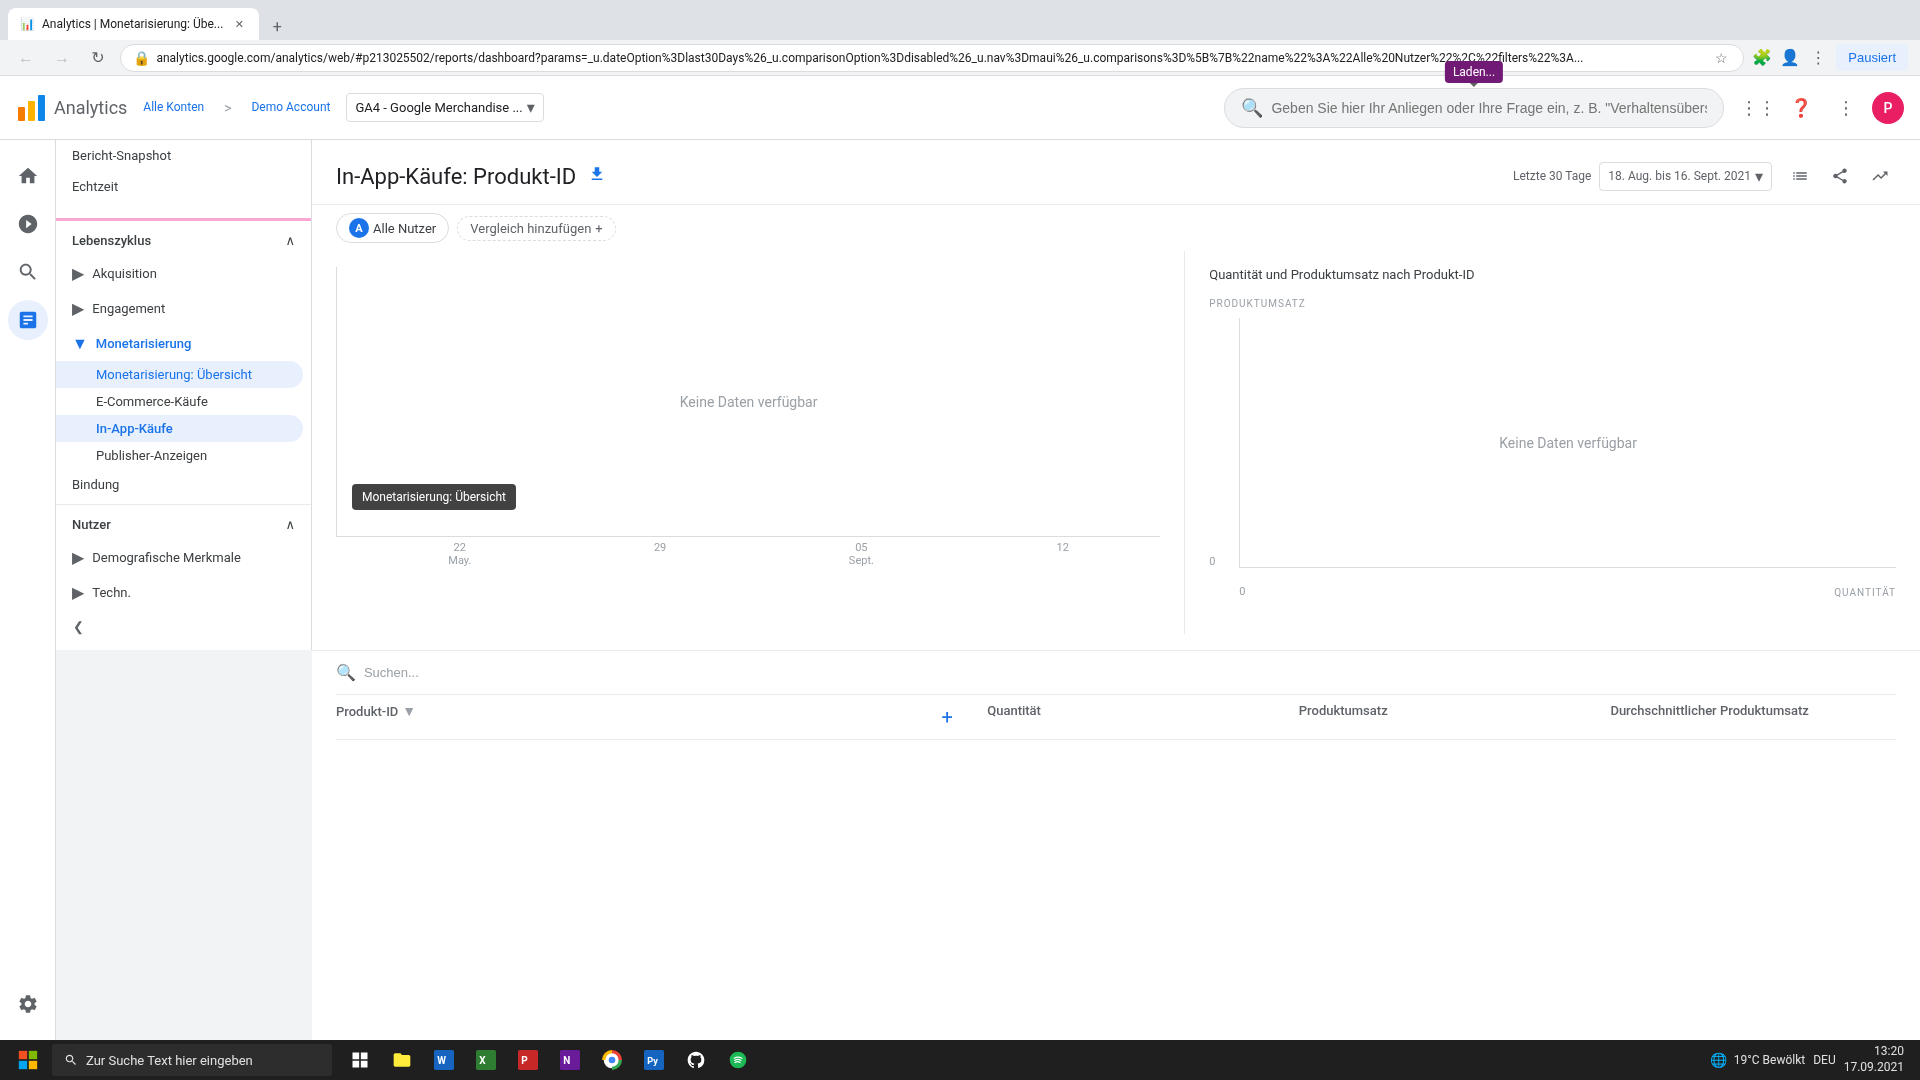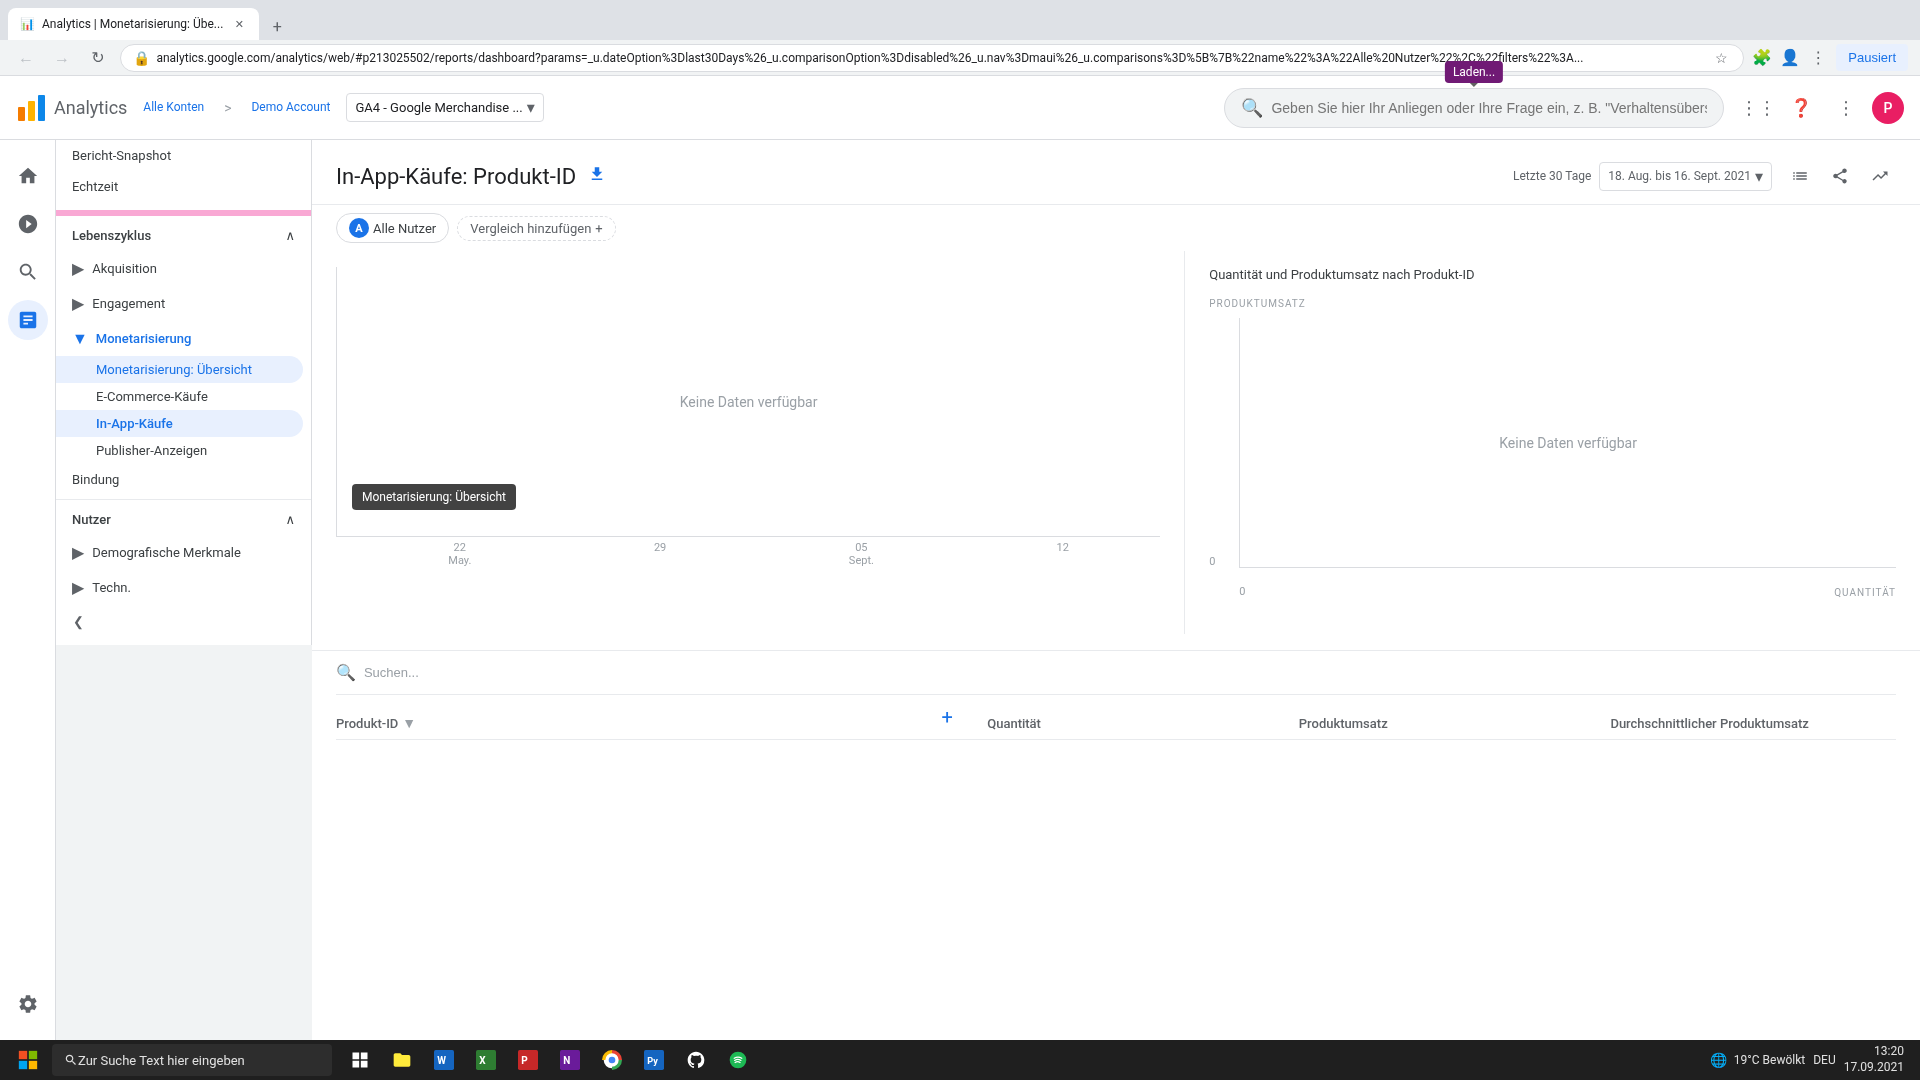--- a/index.html
+++ b/index.html
@@ -85,30 +85,30 @@
     .charts-container { display: flex; padding: 0 24px 16px; gap: 0; border-bottom: 1px solid #e8eaed; min-height: 400px; }
     .chart-panel { flex: 1; padding: 16px 0; }
     .chart-panel.right { border-left: 1px solid #e8eaed; padding-left: 24px; }
     .chart-title { font-size: 13px; color: #3c4043; margin-bottom: 16px; }
 
     
     .table-area { padding: 0 24px; }
     .table-search { display: flex; align-items: center; gap: 8px; padding: 12px 0; border-bottom: 1px solid #e8eaed; }
     .table-search-input { border: none; background: transparent; font-size: 13px; color: #3c4043; outline: none; width: 200px; }
     .table-search-input::placeholder { color: #9aa0a6; }
-    .table-header { display: flex; align-items: flex-end; padding: 8px 0; border-bottom: 1px solid #e8eaed; gap: 26px; }
+    .table-header { display: flex; align-items: flex-start; padding: 8px 0; border-bottom: 1px solid #e8eaed; gap: 26px; }
     .table-col { flex: 1; font-size: 13px; color: #5f6368; font-weight: 500; display: flex; align-items: center; gap: 4px; cursor: pointer; }
     .table-col:first-child { flex: 2; }
     .col-sort-icon { font-size: 14px; color: #9aa0a6; }
     .add-col-btn { width: 28px; height: 28px; display: flex; align-items: center; justify-content: center; border-radius: 50%; cursor: pointer; color: #1a73e8; font-size: 20px; }
 
     
     .taskbar { background: #1f1f1f; height: 40px; display: flex; align-items: center; padding: 0 8px; gap: 4px; position: fixed; bottom: 0; left: 0; width: 1920px; z-index: 1000; }
     .taskbar-start { width: 40px; height: 40px; display: flex; align-items: center; justify-content: center; cursor: pointer; }
-    .taskbar-search { display: flex; align-items: center; gap: 0; background: #2d2d2d; border-radius: 4px; padding: 0 12px; height: 32px; width: 280px; cursor: pointer; }
+    .taskbar-search { display: flex; align-items: center; gap: 8px; background: #2d2d2d; border-radius: 4px; padding: 0 12px; height: 32px; width: 280px; cursor: pointer; }
     .taskbar-search-text { font-size: 13px; color: #e0e0e0; }
     .taskbar-icons { display: flex; gap: 2px; margin-left: 4px; }
     .taskbar-icon { width: 40px; height: 40px; display: flex; align-items: center; justify-content: center; cursor: pointer; }
     .taskbar-spacer { flex: 1; }
     .taskbar-right { display: flex; align-items: center; gap: 8px; padding-right: 8px; }
     .taskbar-system-icons { display: flex; gap: 6px; align-items: center; }
     .taskbar-sys-icon { color: #e0e0e0; font-size: 14px; cursor: pointer; }
 
     
     .monetarisierung-tooltip {
@@ -223,21 +223,21 @@
 
     <div class="nav-sidebar-wrapper" style="position:relative;">
       <div class="nav-sidebar">
         <div class="nav-item">
           <span>Bericht-Snapshot</span>
         </div>
         <div class="nav-item">
           <span>Echtzeit</span>
         </div>
 
-        <div style="border-top:6px solid #f9a8d4; margin-top:8px; padding-top:4px;">
+        <div style="border-top:3px solid #f9a8d4; margin-top:16px; padding-top:4px;">
           <div class="nav-header">
             <span>Lebenszyklus</span>
             <span class="chevron">∧</span>
           </div>
 
           <div class="nav-item">
             <span style="font-size:16px; color:#5f6368;">▶</span>
             <span>Akquisition</span>
           </div>
 

